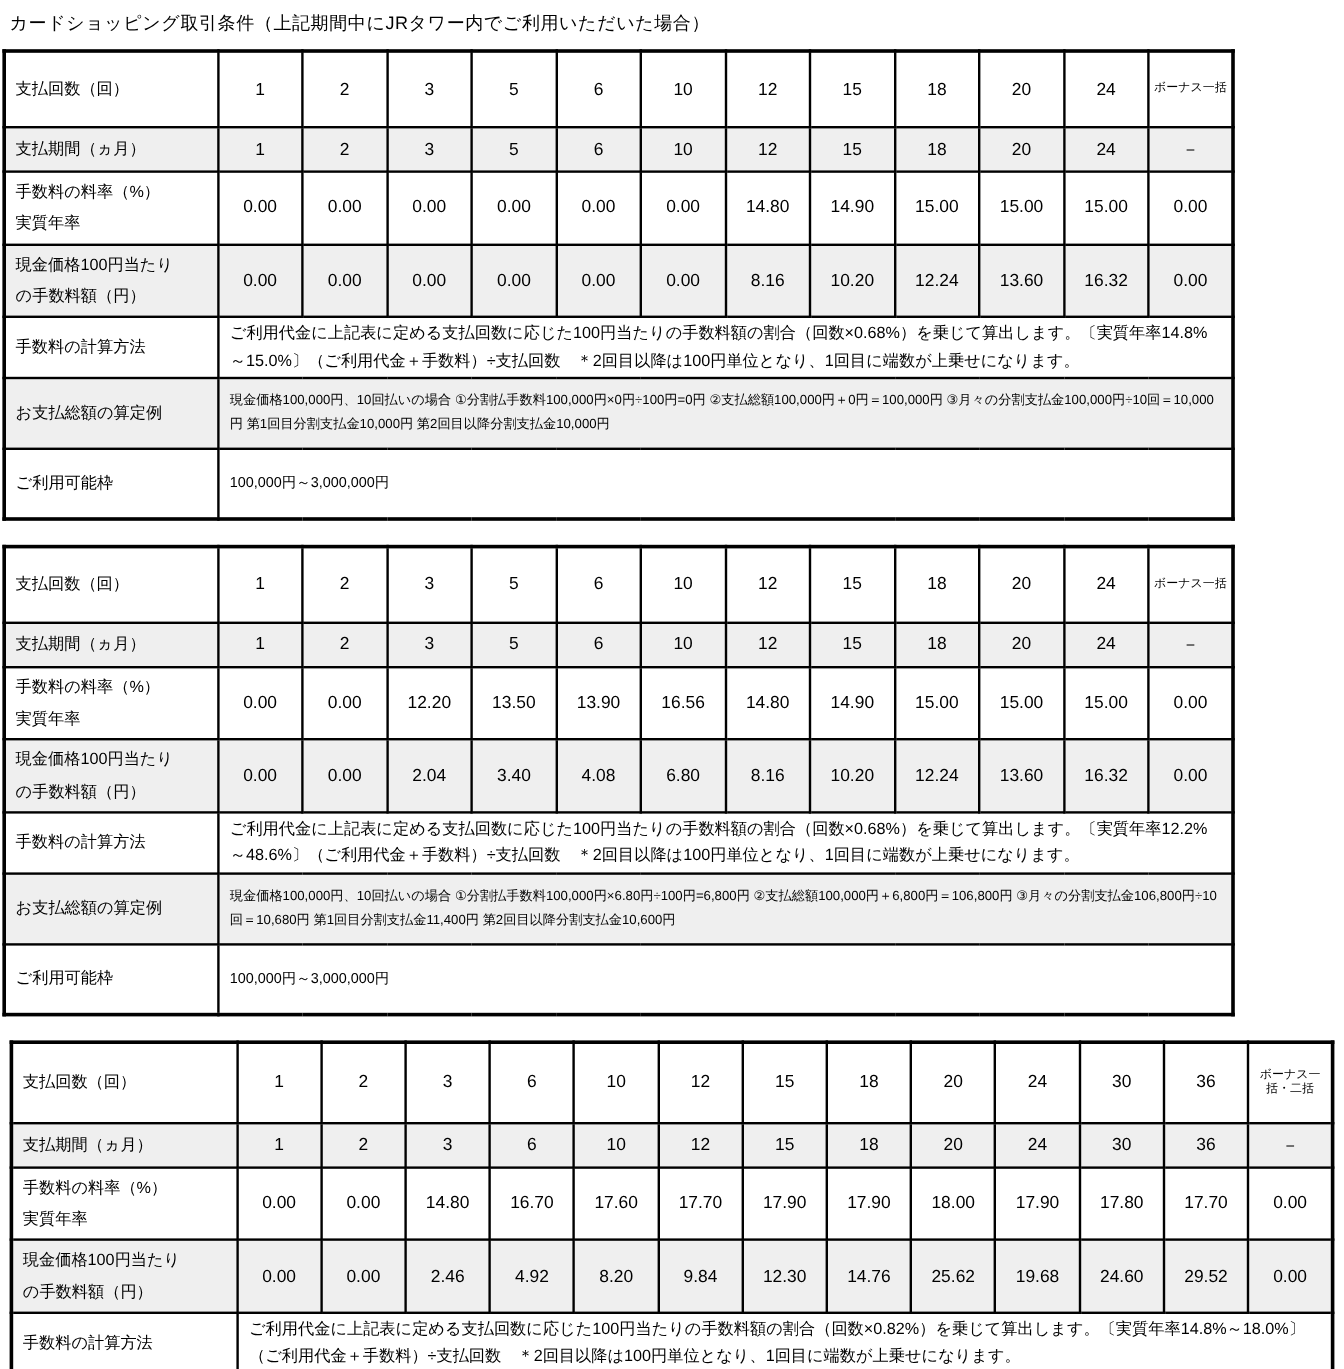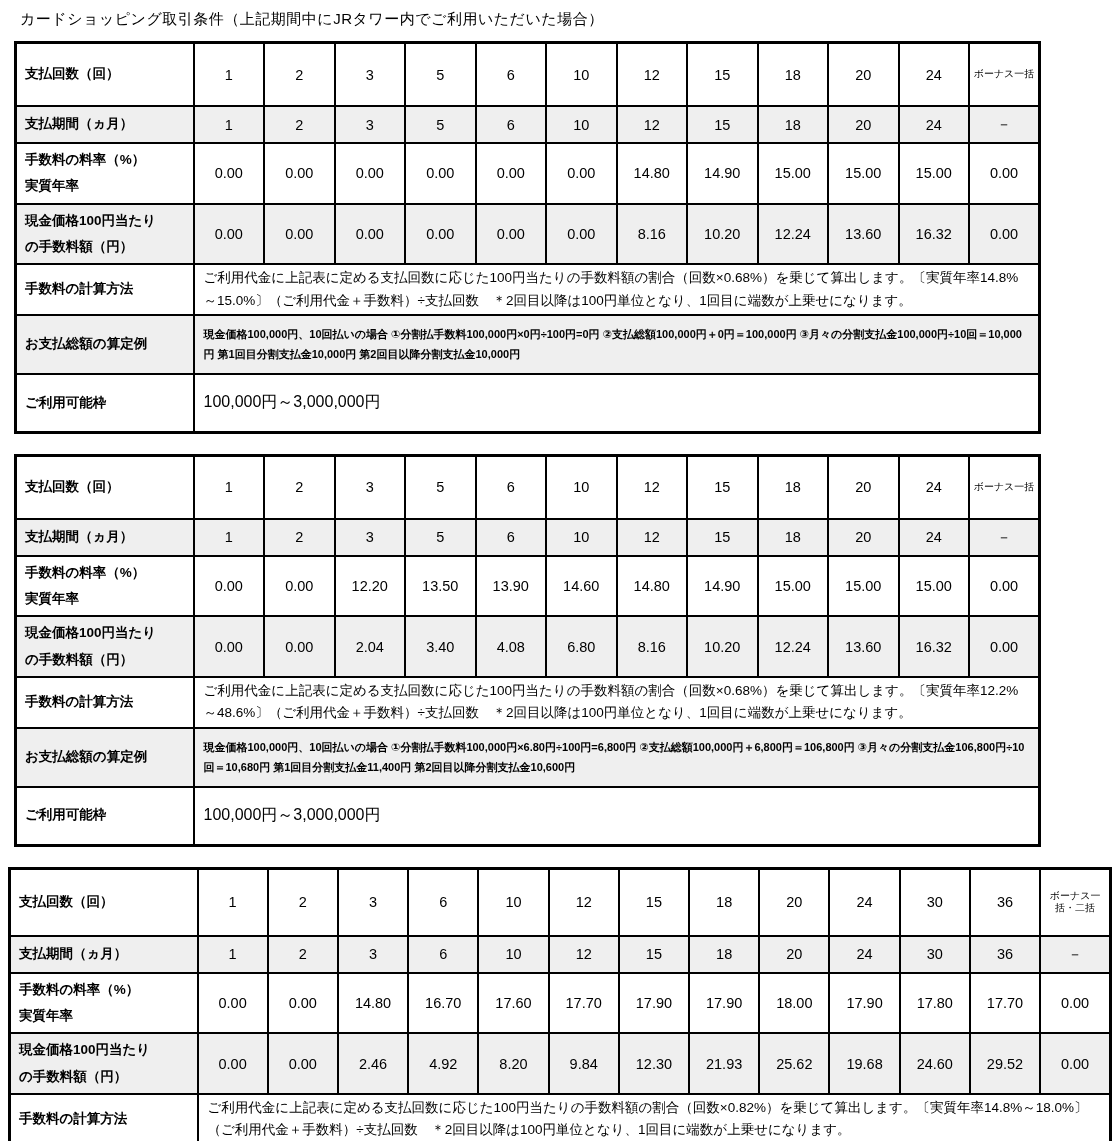--- a/index.html
+++ b/index.html
@@ -3,46 +3,46 @@
 <meta charset="utf-8">
 <style>
   html,body { margin:0; padding:0; background:#ffffff; }
   body {
     width:1120px;
     font-family:"Liberation Sans","DejaVu Sans",sans-serif;
     color:#000;
     -webkit-font-smoothing:antialiased;
   }
   .page { width:1120px; padding-top:6px; }
-  .table-block { margin-left:14px; }
+  .table-block { margin-left:2px; }
   .table-block.wide { margin-left:8px; }
   .table-block + .table-block { margin-top:20px; }
   .table-title {
     font-size:15px;
     margin:4px 0 12px 6px;
     letter-spacing:.5px;
     white-space:nowrap;
   }
   table.cond-table {
     border-collapse:collapse;
     table-layout:fixed;
     width:1027px;
     border:3px solid #000;
   }
   .wide table.cond-table { width:1104px; }
   td { border:2px solid #000; vertical-align:middle; overflow:hidden; }
   tr.shade td { background:#efefef; }
   .label-cell { font-size:13.5px; padding:3px 8px; }
-  .label-cell div { line-height:1.95;font-weight:bold; }
+  .label-cell div { line-height:1.95; }
   .num-cell { text-align:center; font-size:14.5px; padding:1px 0; }
   .num-cell.bonus { font-size:10px; line-height:1.25; padding:16px 2px; }
   .text-cell { padding:2px 9px; }
   .calc-text { font-size:13.5px; line-height:1.65; }
-  .example-text { font-size:11px; line-height:1.85;font-weight:bold; }
-  .limit-text { font-size:16px; }
+  .example-text { font-size:11px; line-height:1.85; }
+  .limit-text { font-size:12px; }
   tr.r-count td { height:29px; }
   tr.r-period td { height:29px; }
   tr.r-rate td { height:51px; }
   tr.r-fee td { height:51px; }
   tr.r-calc td { height:42px; }
   tr.r-example td { height:51px; }
   tr.r-limit td { height:50px; }
   .wide tr.r-count td { height:33px; }
 </style>
 </head>
@@ -214,21 +214,21 @@
           <tr class="r-rate">
             <td class="label-cell">
               <div>手数料の料率（%）</div>
               <div>実質年率</div>
             </td>
             <td class="num-cell">0.00</td>
             <td class="num-cell">0.00</td>
             <td class="num-cell">12.20</td>
             <td class="num-cell">13.50</td>
             <td class="num-cell">13.90</td>
-            <td class="num-cell">14.60</td>
+            <td class="num-cell">16.56</td>
             <td class="num-cell">14.80</td>
             <td class="num-cell">14.90</td>
             <td class="num-cell">15.00</td>
             <td class="num-cell">15.00</td>
             <td class="num-cell">15.00</td>
             <td class="num-cell">0.00</td>
           </tr>
           <tr class="r-fee shade">
             <td class="label-cell">
               <div>現金価格100円当たり</div>
@@ -347,21 +347,21 @@
               <div>現金価格100円当たり</div>
               <div>の手数料額（円）</div>
             </td>
             <td class="num-cell">0.00</td>
             <td class="num-cell">0.00</td>
             <td class="num-cell">2.46</td>
             <td class="num-cell">4.92</td>
             <td class="num-cell">8.20</td>
             <td class="num-cell">9.84</td>
             <td class="num-cell">12.30</td>
-            <td class="num-cell">21.93</td>
+            <td class="num-cell">14.76</td>
             <td class="num-cell">25.62</td>
             <td class="num-cell">19.68</td>
             <td class="num-cell">24.60</td>
             <td class="num-cell">29.52</td>
             <td class="num-cell">0.00</td>
           </tr>
           <tr class="r-calc">
             <td class="label-cell">
               <div>手数料の計算方法</div>
             </td>

